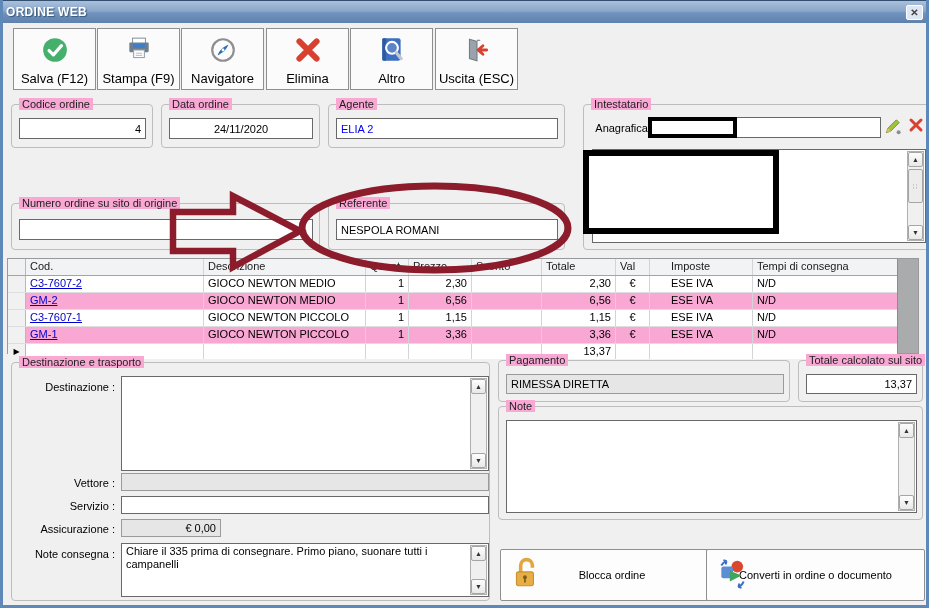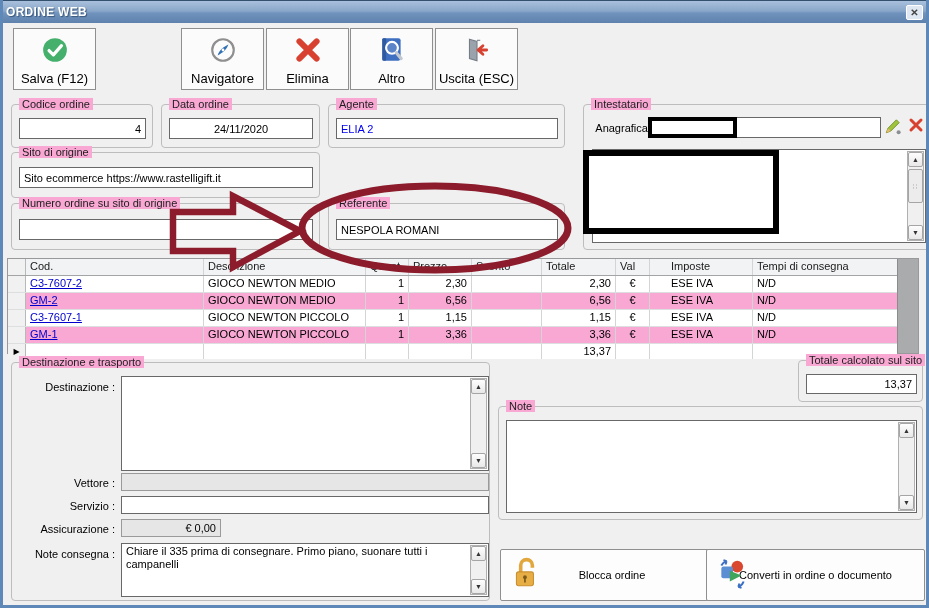--- a/index.html
+++ b/index.html
@@ -88,20 +88,33 @@
 
   <div class="tbtn" style="left:10px">
     <span class="ticon">
       <svg width="28" height="28" viewBox="0 0 26 26">
           <circle cx="13" cy="13" r="11" fill="#45b06c"></circle>
           <path d="M7.5 13.5 l4 4 7.5 -8.5" stroke="#fff" stroke-width="3" fill="none" stroke-linecap="round" stroke-linejoin="round"></path>
         </svg>
     </span>
     <span class="tlabel">Salva (F12)</span>
   </div>
+  <div class="tbtn" style="left:94px">
+    <span class="ticon">
+      <svg width="28" height="28" viewBox="0 0 26 26">
+          <rect x="7" y="2" width="12" height="5" fill="#fff" stroke="#8a97a5"></rect>
+          <rect x="4" y="6" width="18" height="9" rx="1" fill="#6e7e8e"></rect>
+          <rect x="7.5" y="7.5" width="11" height="3.5" fill="#3e7ec9"></rect>
+          <rect x="8" y="13" width="10" height="7" fill="#fff" stroke="#99a3ad"></rect>
+          <line x1="10" y1="16" x2="16" y2="16" stroke="#b9c1c9"></line>
+          <line x1="10" y1="18" x2="16" y2="18" stroke="#b9c1c9"></line>
+        </svg>
+    </span>
+    <span class="tlabel">Stampa (F9)</span>
+  </div>
   <div class="tbtn" style="left:178px">
     <span class="ticon">
       <svg width="28" height="28" viewBox="0 0 26 26">
           <circle cx="13" cy="13" r="10" fill="#fcfcfc" stroke="#8f8f8f" stroke-width="2"></circle>
           <path d="M8 18 C9.5 13.5 13.5 10 18 8 C16.5 12.5 12.5 16 8 18 Z" fill="#2f6fb3"></path>
           <circle cx="13" cy="13" r="1.3" fill="#fff"></circle>
         </svg>
     </span>
     <span class="tlabel">Navigatore</span>
   </div>
@@ -167,24 +180,20 @@
     <div style="position:absolute;left:8px;top:44px;width:334px;height:94px;background:#fff;border:1px solid #686868">
       <span></span>
       <div class="vscroll" style="right:1px;top:1px;height:90px">
         <div class="sb-btn sb-up">▲</div>
         <div class="sb-thumb">⁞⁞</div>
         <div class="sb-btn sb-dn">▼</div>
       </div>
     </div>
   </div>
 
-  <div class="gbox" style="left:8px;top:152px;width:309px;height:46px">
-    <span class="legend">Sito di origine</span>
-    <input class="tinput" style="left: 7px; top: 14px; width: 294px; height: 21px;" value="Sito ecommerce https://www.rastelligift.it">
-  </div>
 
   <div class="gbox" style="left:325px;top:203px;width:237px;height:47px">
     <span class="legend">Referente</span>
     <input class="tinput" style="left: 7px; top: 15px; width: 222px; height: 21px;" value="NESPOLA ROMANI">
   </div>
 
   <div class="gbox" style="left:8px;top:203px;width:309px;height:47px">
     <span class="legend">Numero ordine su sito di origine</span>
     <input class="tinput" style="left: 7px; top: 15px; width: 294px; height: 21px;" value="">
   </div>
@@ -286,20 +295,24 @@
     <span class="flabel" style="left:0;top:185px;width:103px">Note consegna :</span>
     <div style="position:absolute;left:109px;top:180px;width:368px;height:54px;background:#fff;border:1px solid #686868;font-size:11px;line-height:13px;padding:1px 20px 1px 4px">
       <span>Chiare il 335 prima di consegnare. Primo piano, suonare tutti i campanelli</span>
       <div class="vscroll" style="right:1px;top:1px;height:50px">
         <div class="sb-btn sb-up">▲</div>
         <div class="sb-btn sb-dn">▼</div>
       </div>
     </div>
   </div>
 
+  <div class="gbox" style="left:495px;top:360px;width:292px;height:42px">
+    <span class="legend">Pagamento</span>
+    <input class="tinput gray" style="left: 7px; top: 13px; width: 278px; height: 20px;" value="RIMESSA DIRETTA">
+  </div>
 
   <div class="gbox" style="left:795px;top:360px;width:125px;height:42px">
     <span class="legend">Totale calcolato sul sito</span>
     <input class="tinput r" style="left: 7px; top: 13px; width: 111px; height: 20px;" value="13,37">
   </div>
 
   <div class="gbox" style="left:495px;top:406px;width:425px;height:114px">
     <span class="legend">Note</span>
     <div style="position:absolute;left:7px;top:13px;width:411px;height:93px;background:#fff;border:1px solid #686868">
       <span></span>

